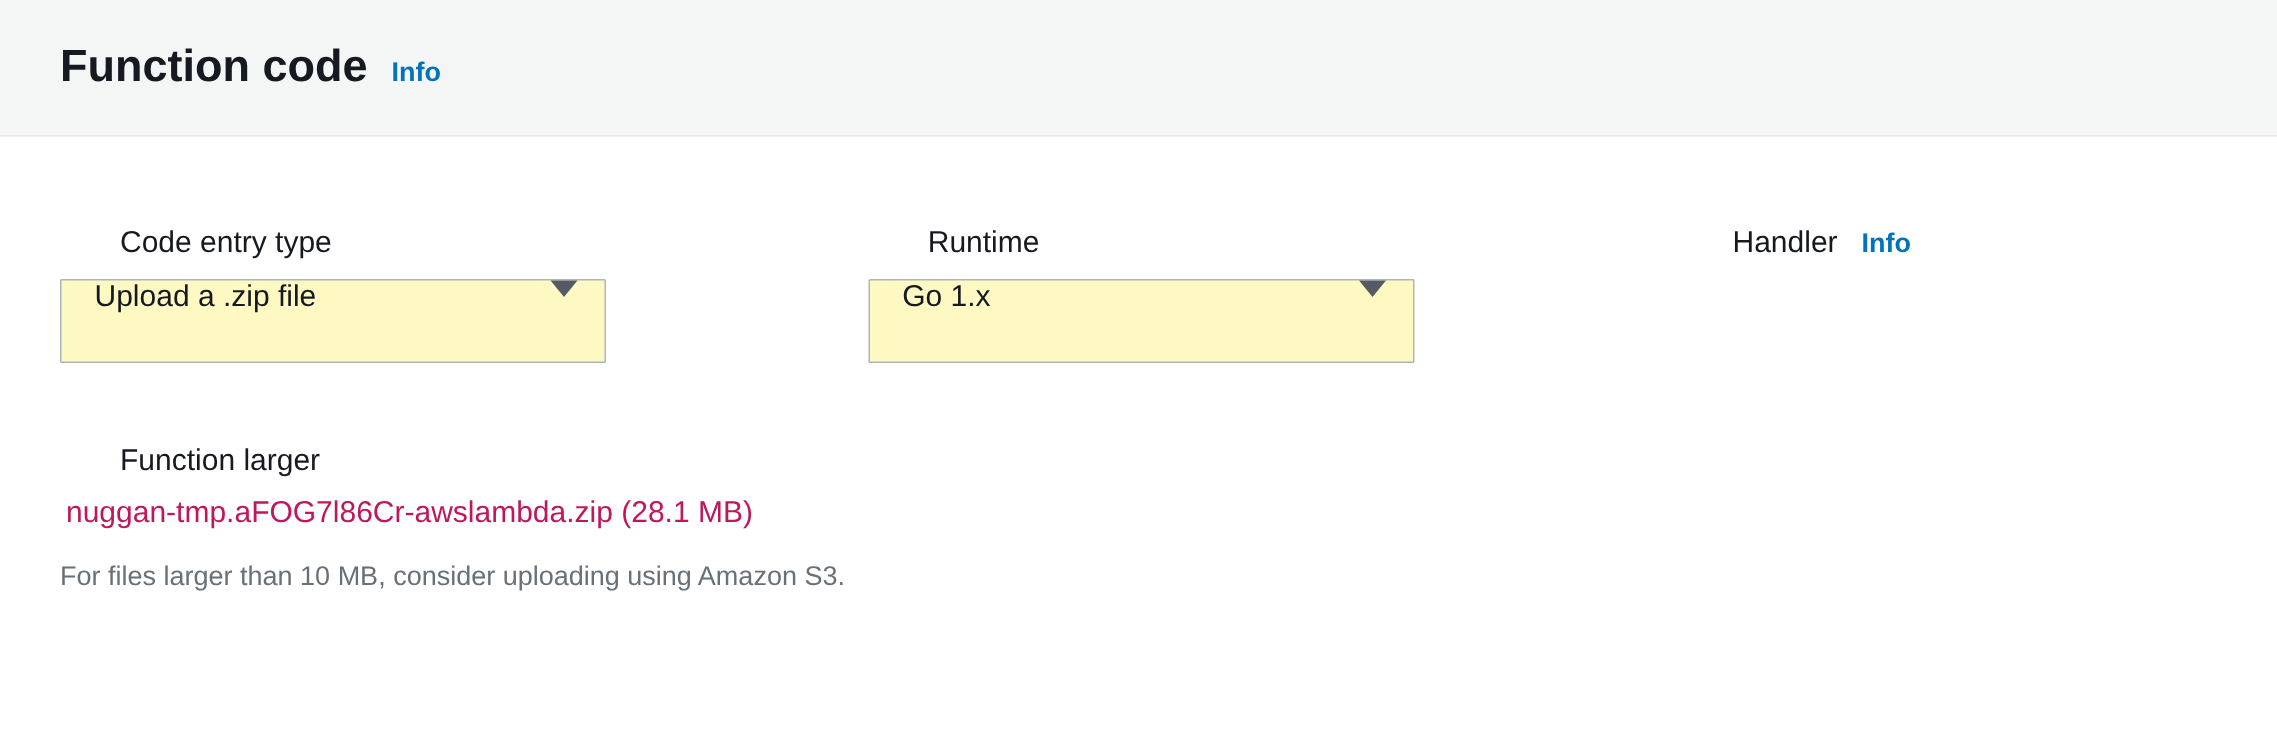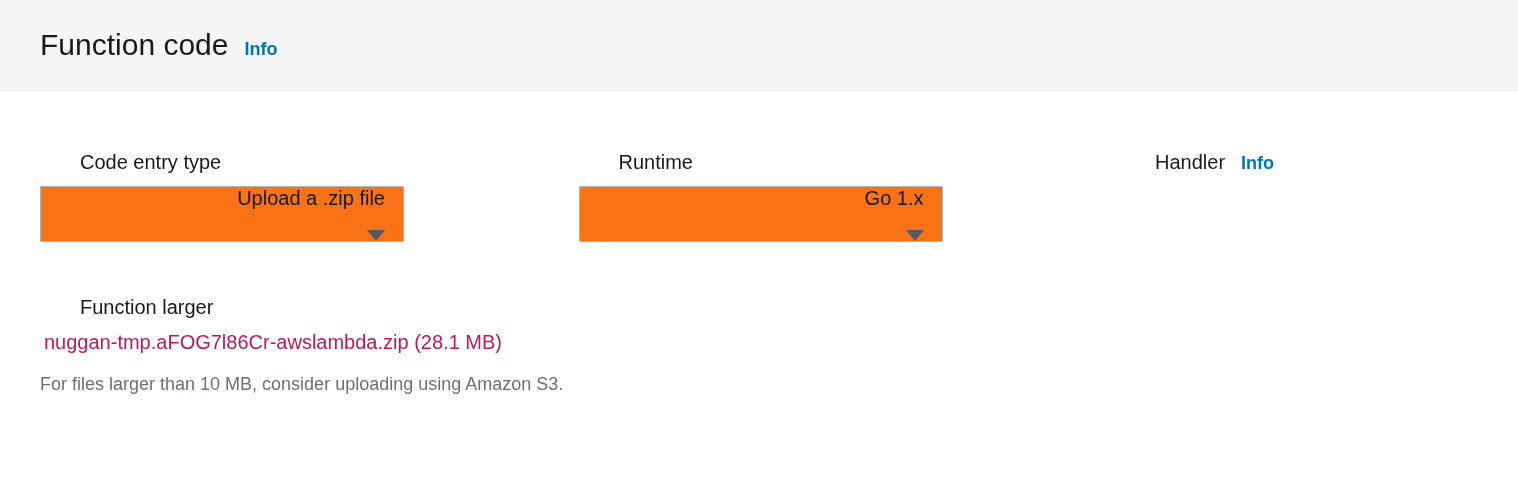--- a/index.html
+++ b/index.html
@@ -16,21 +16,21 @@
     .header-section {
       background: #f4f5f5;
       padding: 28px 40px 28px 40px;
       border-bottom: 1px solid #e6e7e8;
       display: flex;
       align-items: baseline;
       gap: 16px;
     }
     .page-title {
       font-size: 30px;
-      font-weight: 400;
+      font-weight: 700;
       color: #16191f;
     }
     .info-link {
       color: #0073bb;
       font-size: 18px;
       font-weight: 700;
       cursor: pointer;
     }
     .content-section {
       padding: 60px 40px 32px 40px;
@@ -54,28 +54,27 @@
       display: flex;
       align-items: baseline;
       gap: 16px;
       margin-left: 40px;
     }
     .select-box {
       position: relative;
       border: 1px solid #aab7b8;
       height: 56px;
       display: flex;
-      align-items: flex-end;
+      align-items: flex-start;
       padding: 0 18px 0 22px;
       font-size: 20px;
-      background: #f97316;
+      background: #fef9c3;
       cursor: pointer;
       justify-content: space-between;
       border-radius: 1px;
-      flex-direction: column;
     }
     .select-box.code-entry-w { width: 364px; }
     .select-box.runtime-w { width: 364px; }
     .chevron-down {
       width: 0;
       height: 0;
       border-left: 9px solid transparent;
       border-right: 9px solid transparent;
       border-top: 11px solid #545b64;
     }

